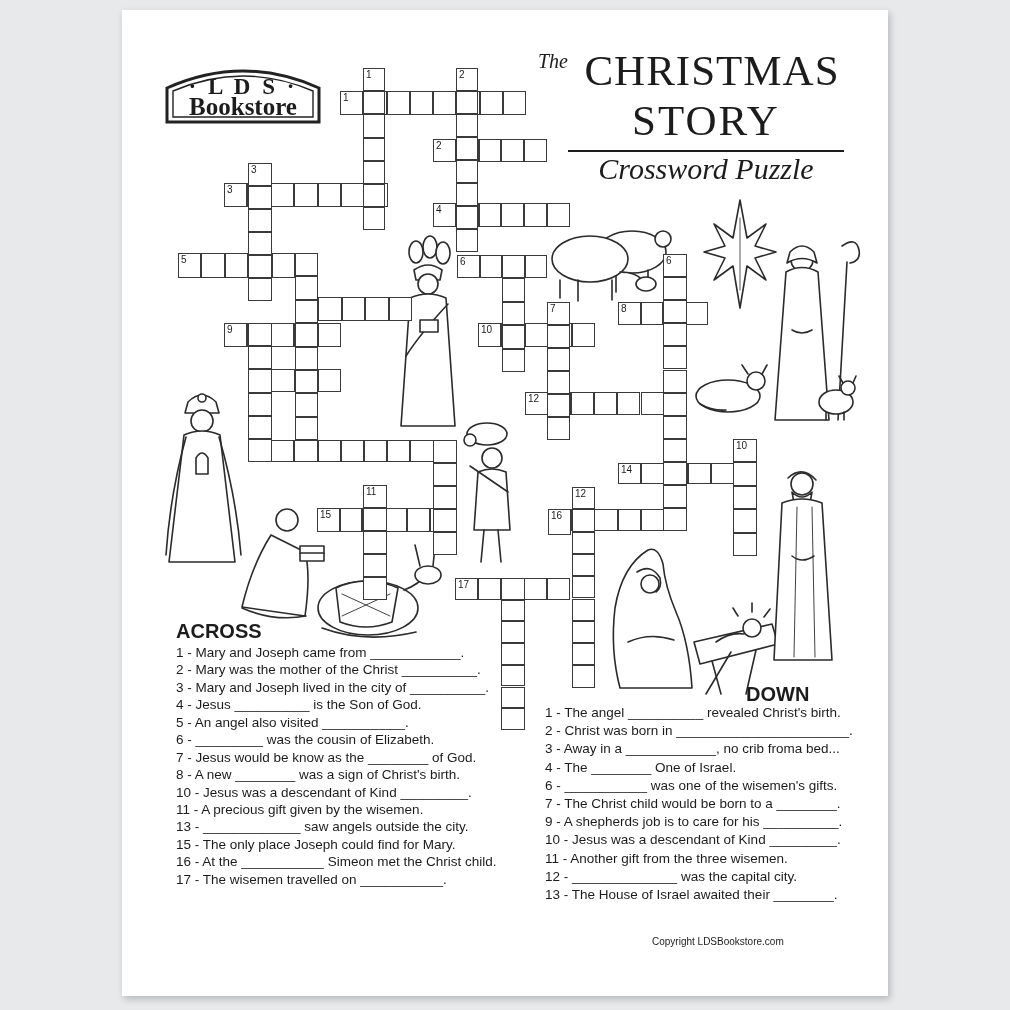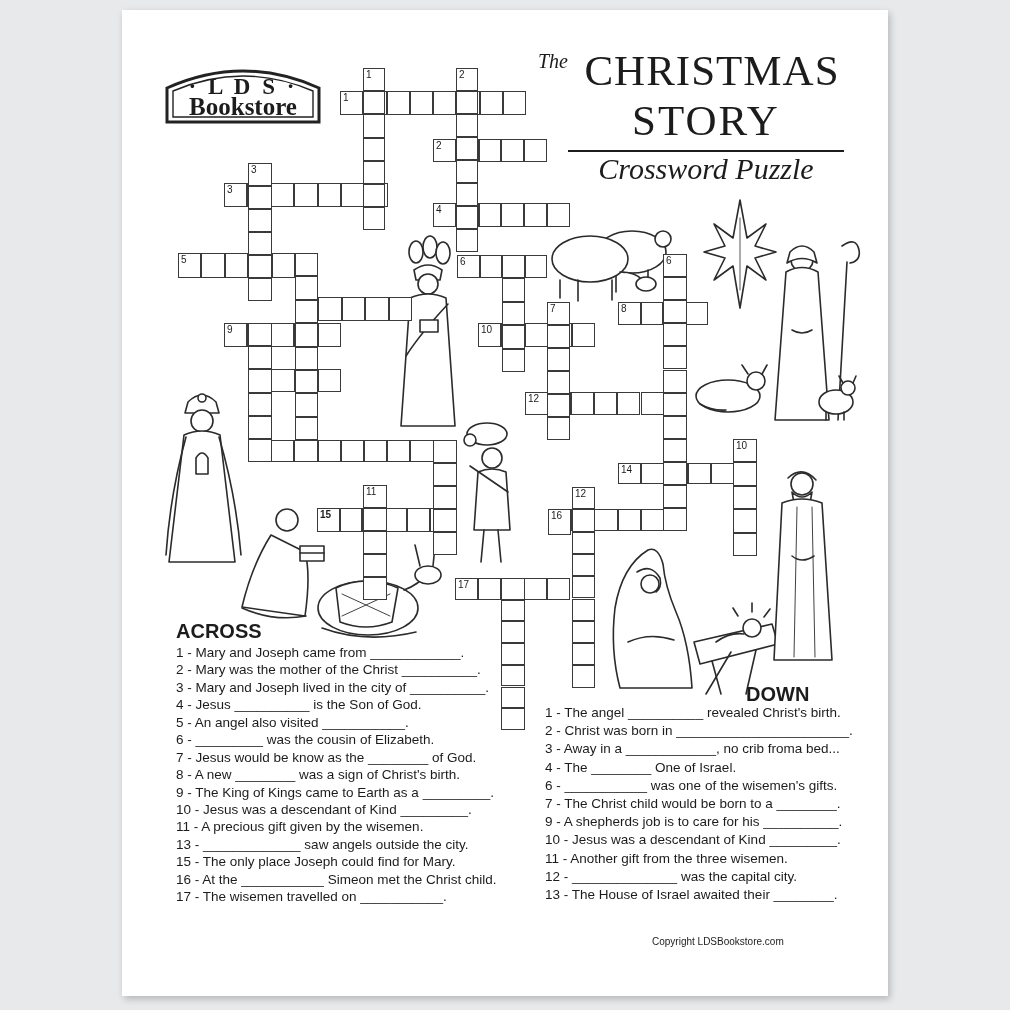--- a/index.html
+++ b/index.html
@@ -300,21 +300,21 @@
         <div class="cell" style="width: 23.2px; height: 21px; left: 0px; top: 0px;">
           <span class="cellnum">14</span>
         </div>
         <div class="cell" style="width: 23.2px; height: 21px; left: 23.2px; top: 0px;"></div>
         <div class="cell" style="width: 23.2px; height: 21px; left: 46.4px; top: 0px;"></div>
         <div class="cell" style="width: 23.2px; height: 21px; left: 69.6px; top: 0px;"></div>
         <div class="cell" style="width: 23.2px; height: 21px; left: 92.8px; top: 0px;"></div>
         <div class="cell" style="width: 23.2px; height: 21px; left: 116px; top: 0px;"></div>
       </div>
       <div class="word" style="left: 317px; top: 508px;">
-        <div class="cell" style="width: 22.5px; height: 24px; left: 0px; top: 0px; font-weight: bold;">
+        <div class="cell" style="width: 22.5px; height: 24px; left: 0px; top: 0px;">
           <span class="cellnum">15</span>
         </div>
         <div class="cell" style="width: 22.5px; height: 24px; left: 22.5px; top: 0px;"></div>
         <div class="cell" style="width: 22.5px; height: 24px; left: 45px; top: 0px;"></div>
         <div class="cell" style="width: 22.5px; height: 24px; left: 67.5px; top: 0px;"></div>
         <div class="cell" style="width: 22.5px; height: 24px; left: 90px; top: 0px;"></div>
         <div class="cell" style="width: 22.5px; height: 24px; left: 112.5px; top: 0px;"></div>
       </div>
       <div class="word" style="left: 548px; top: 509px;">
         <div class="cell" style="width: 23.2px; height: 26px; left: 0px; top: 0px;">
@@ -473,21 +473,20 @@
   <div id="across-heading" class="abs heading">ACROSS</div>
   <div id="across-list" class="abs">
       <div class="clue">1 - Mary and Joseph came from ____________.</div>
       <div class="clue">2 - Mary was the mother of the Christ __________.</div>
       <div class="clue">3 - Mary and Joseph lived in the city of __________.</div>
       <div class="clue">4 - Jesus __________ is the Son of God.</div>
       <div class="clue">5 - An angel also visited ___________.</div>
       <div class="clue">6 - _________ was the cousin of Elizabeth.</div>
       <div class="clue">7 - Jesus would be know as the ________ of God.</div>
       <div class="clue">8 - A new ________ was a sign of Christ's birth.</div>
-      <div class="clue">9 - The King of Kings came to Earth as a _________.</div>
       <div class="clue">10 - Jesus was a descendant of Kind _________.</div>
       <div class="clue">11 - A precious gift given by the wisemen.</div>
       <div class="clue">13 - _____________ saw angels outside the city.</div>
       <div class="clue">15 - The only place Joseph could find for Mary.</div>
       <div class="clue">16 - At the ___________ Simeon met the Christ child.</div>
       <div class="clue">17 - The wisemen travelled on ___________.</div>
     </div>
   <div id="down-heading" class="abs heading">DOWN</div>
   <div id="down-list" class="abs">
       <div class="clue">1 - The angel __________ revealed Christ's birth.</div>

